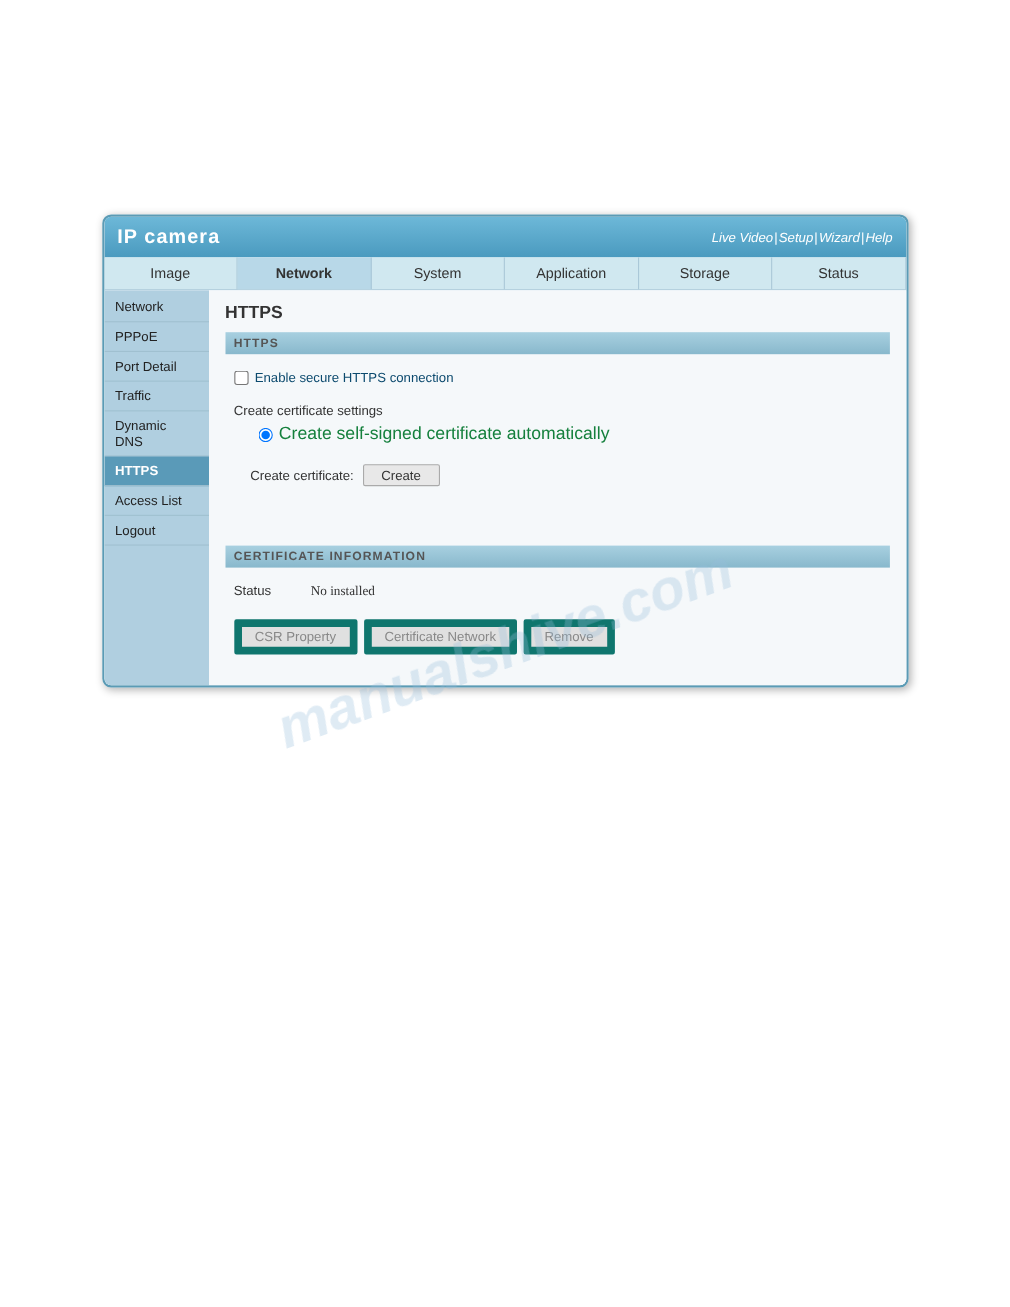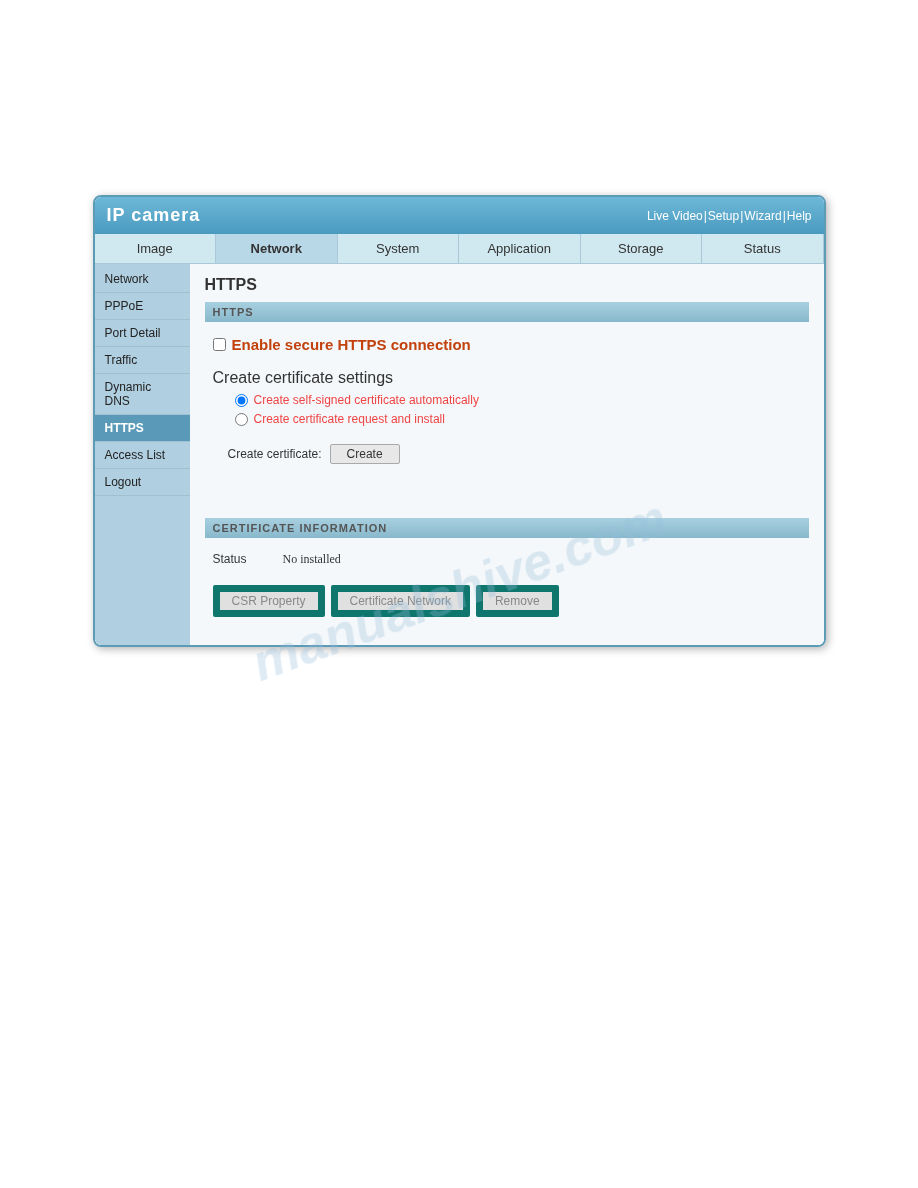--- a/index.html
+++ b/index.html
@@ -43,20 +43,21 @@
     .header-nav {
       display: flex;
       gap: 0;
       color: white;
       font-size: 12px;
     }
     .header-nav-item {
       color: white;
       text-decoration: none;
       cursor: pointer;
+      font-style: italic;
     }
     .header-nav-separator {
       color: white;
       margin: 0 1px;
     }
 
     
     .top-nav {
       background: #d0e8f0;
       display: flex;
@@ -129,48 +130,47 @@
       display: flex;
       align-items: center;
       gap: 6px;
       padding: 6px 8px;
       margin-bottom: 10px;
     }
     .checkbox-row input[type="checkbox"] {
       cursor: pointer;
     }
     .checkbox-label {
-      font-size: 15px;
-      color: #c2410c;
-      font-weight: bold;
+      font-size: 12px;
+      color: #0c4a6e;
     }
 
     .cert-settings-label {
-      font-size: 16px;
+      font-size: 12px;
       color: #333;
       margin-bottom: 6px;
       padding-left: 8px;
     }
 
     .radio-group {
       padding-left: 30px;
       margin-bottom: 12px;
     }
     .radio-row {
       display: flex;
       align-items: center;
       gap: 6px;
       margin-bottom: 5px;
     }
     .radio-row input[type="radio"] {
       cursor: pointer;
     }
     .radio-label {
-      font-size: 12px;
-      color: #ef4444;
+      font-size: 16px;
+      color: #15803d;
     }
 
     .create-cert-row {
       display: flex;
       align-items: center;
       gap: 8px;
       padding: 6px 8px;
       margin-bottom: 12px;
       margin-left: 15px;
     }
@@ -309,24 +309,20 @@
           <span class="checkbox-label">Enable secure HTTPS connection</span>
         </div>
 
         <div class="cert-settings-label">Create certificate settings</div>
 
         <div class="radio-group">
           <div class="radio-row">
             <input type="radio" name="cert-option" checked="" style="">
             <span class="radio-label">Create self-signed certificate automatically</span>
           </div>
-          <div class="radio-row">
-            <input type="radio" name="cert-option" style="">
-            <span class="radio-label">Create certificate request and install</span>
-          </div>
         </div>
 
         <div class="create-cert-row">
           <span class="create-cert-label">Create certificate:</span>
           <button class="create-btn">Create</button>
         </div>
 
         <div class="cert-info-section">
           <div class="section-header">CERTIFICATE INFORMATION</div>
 

